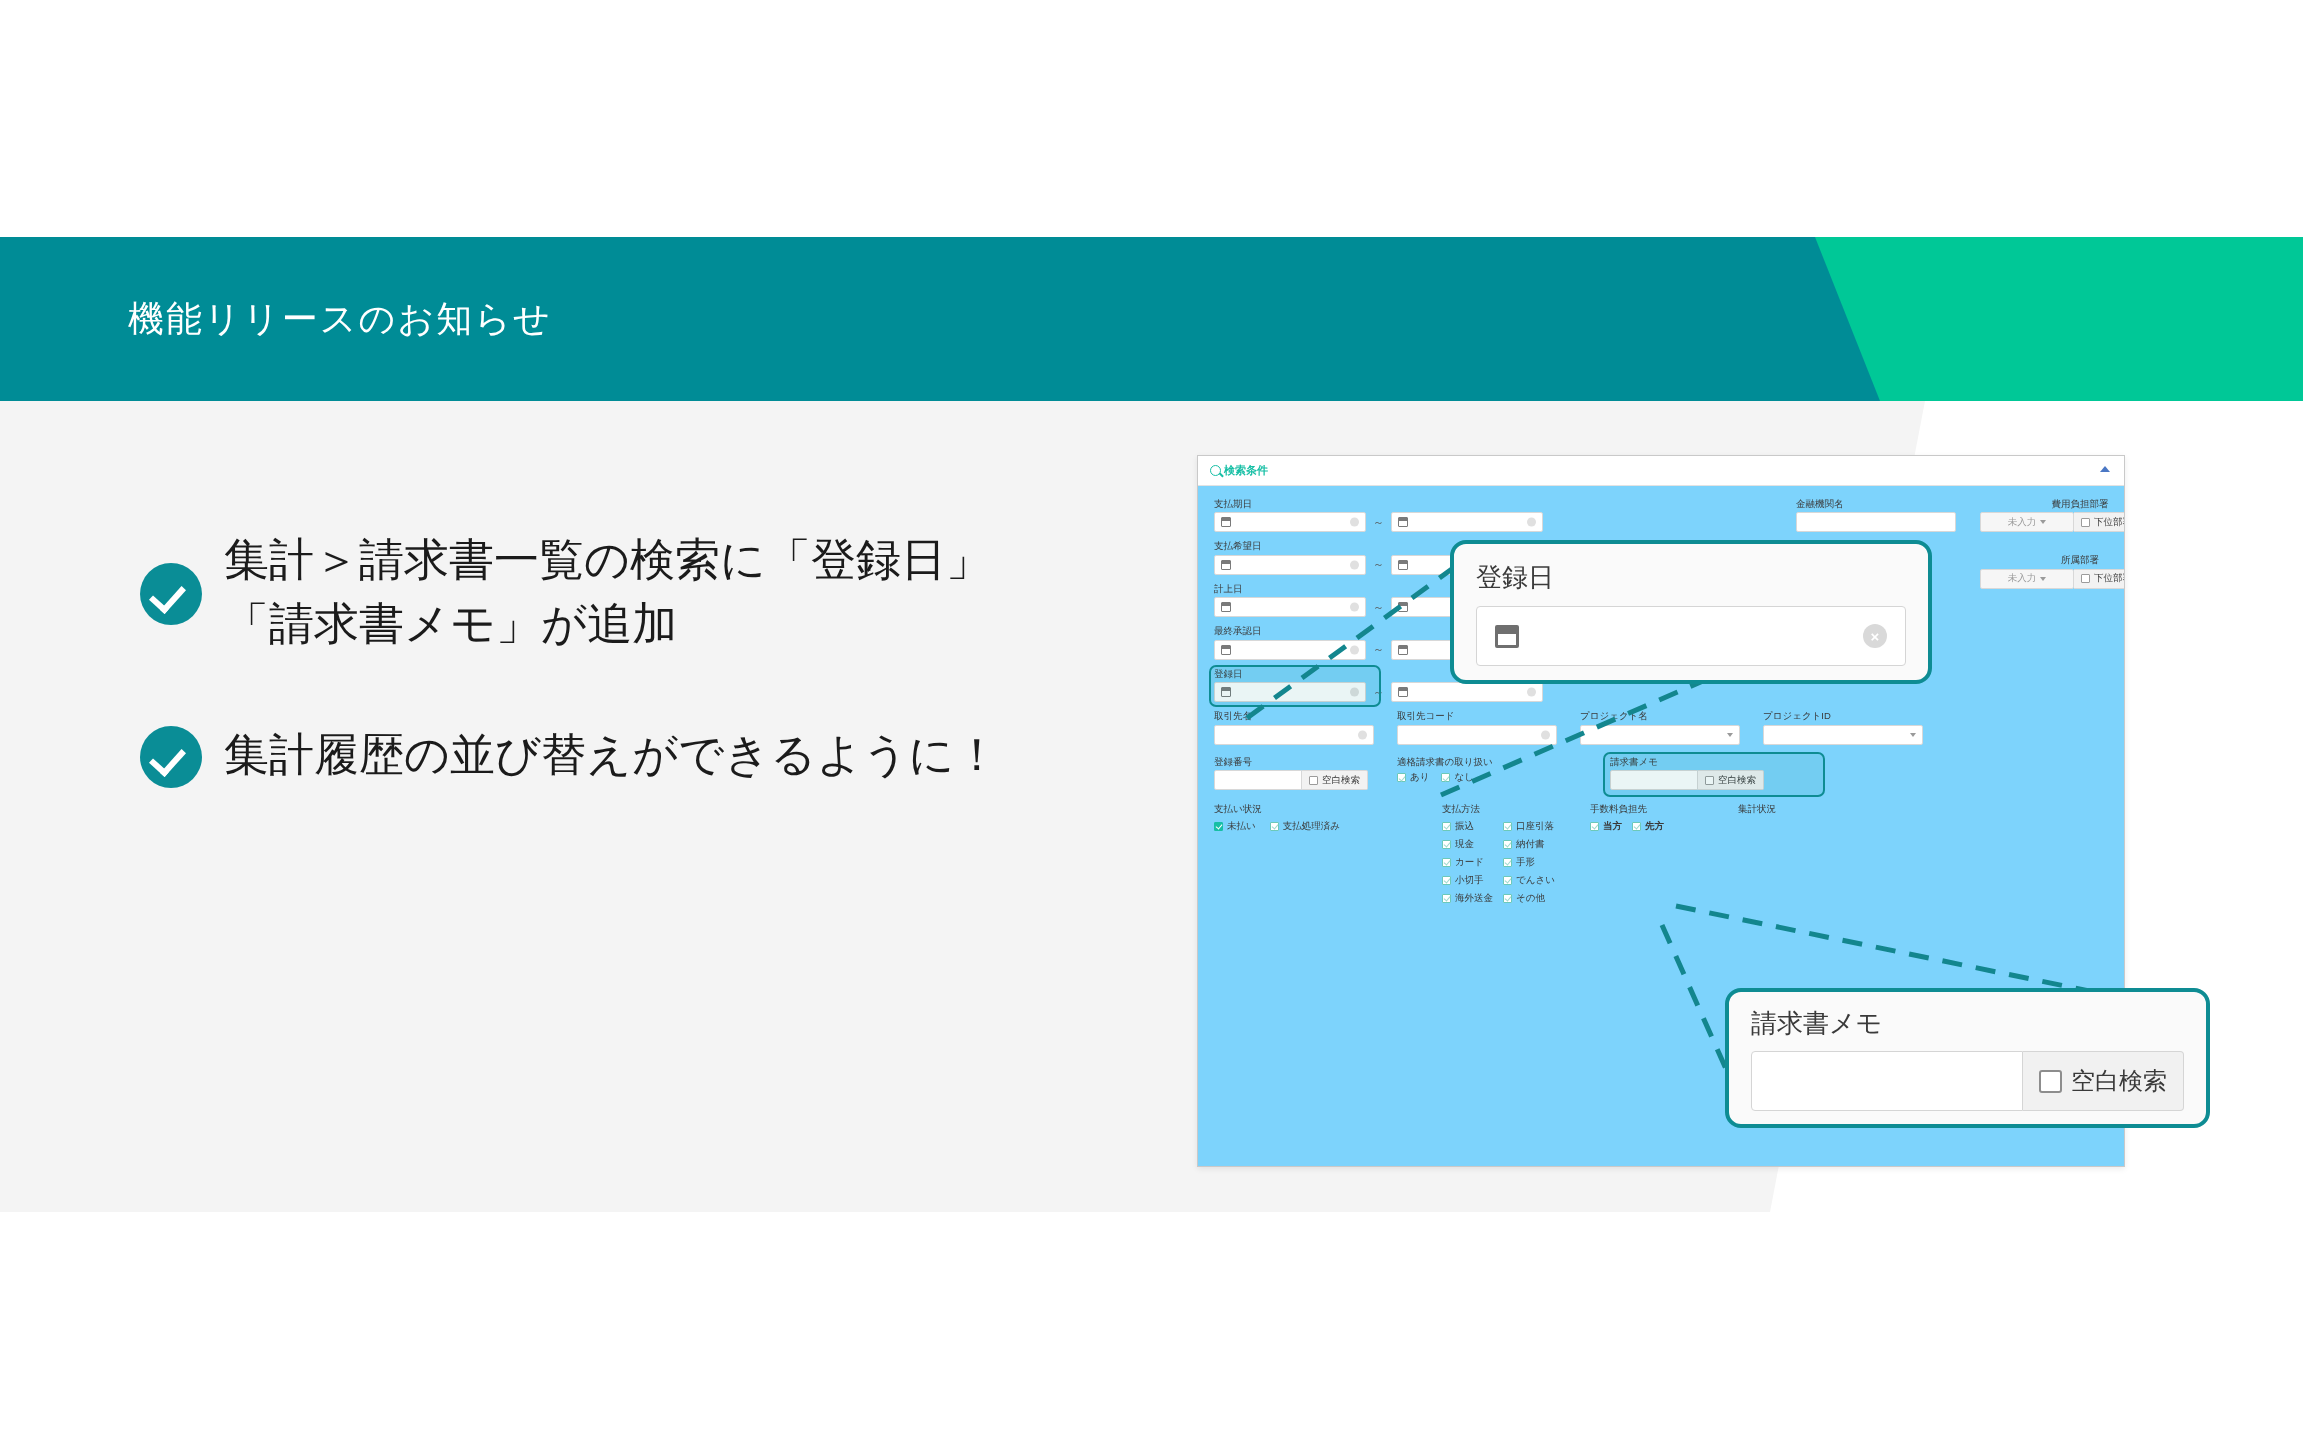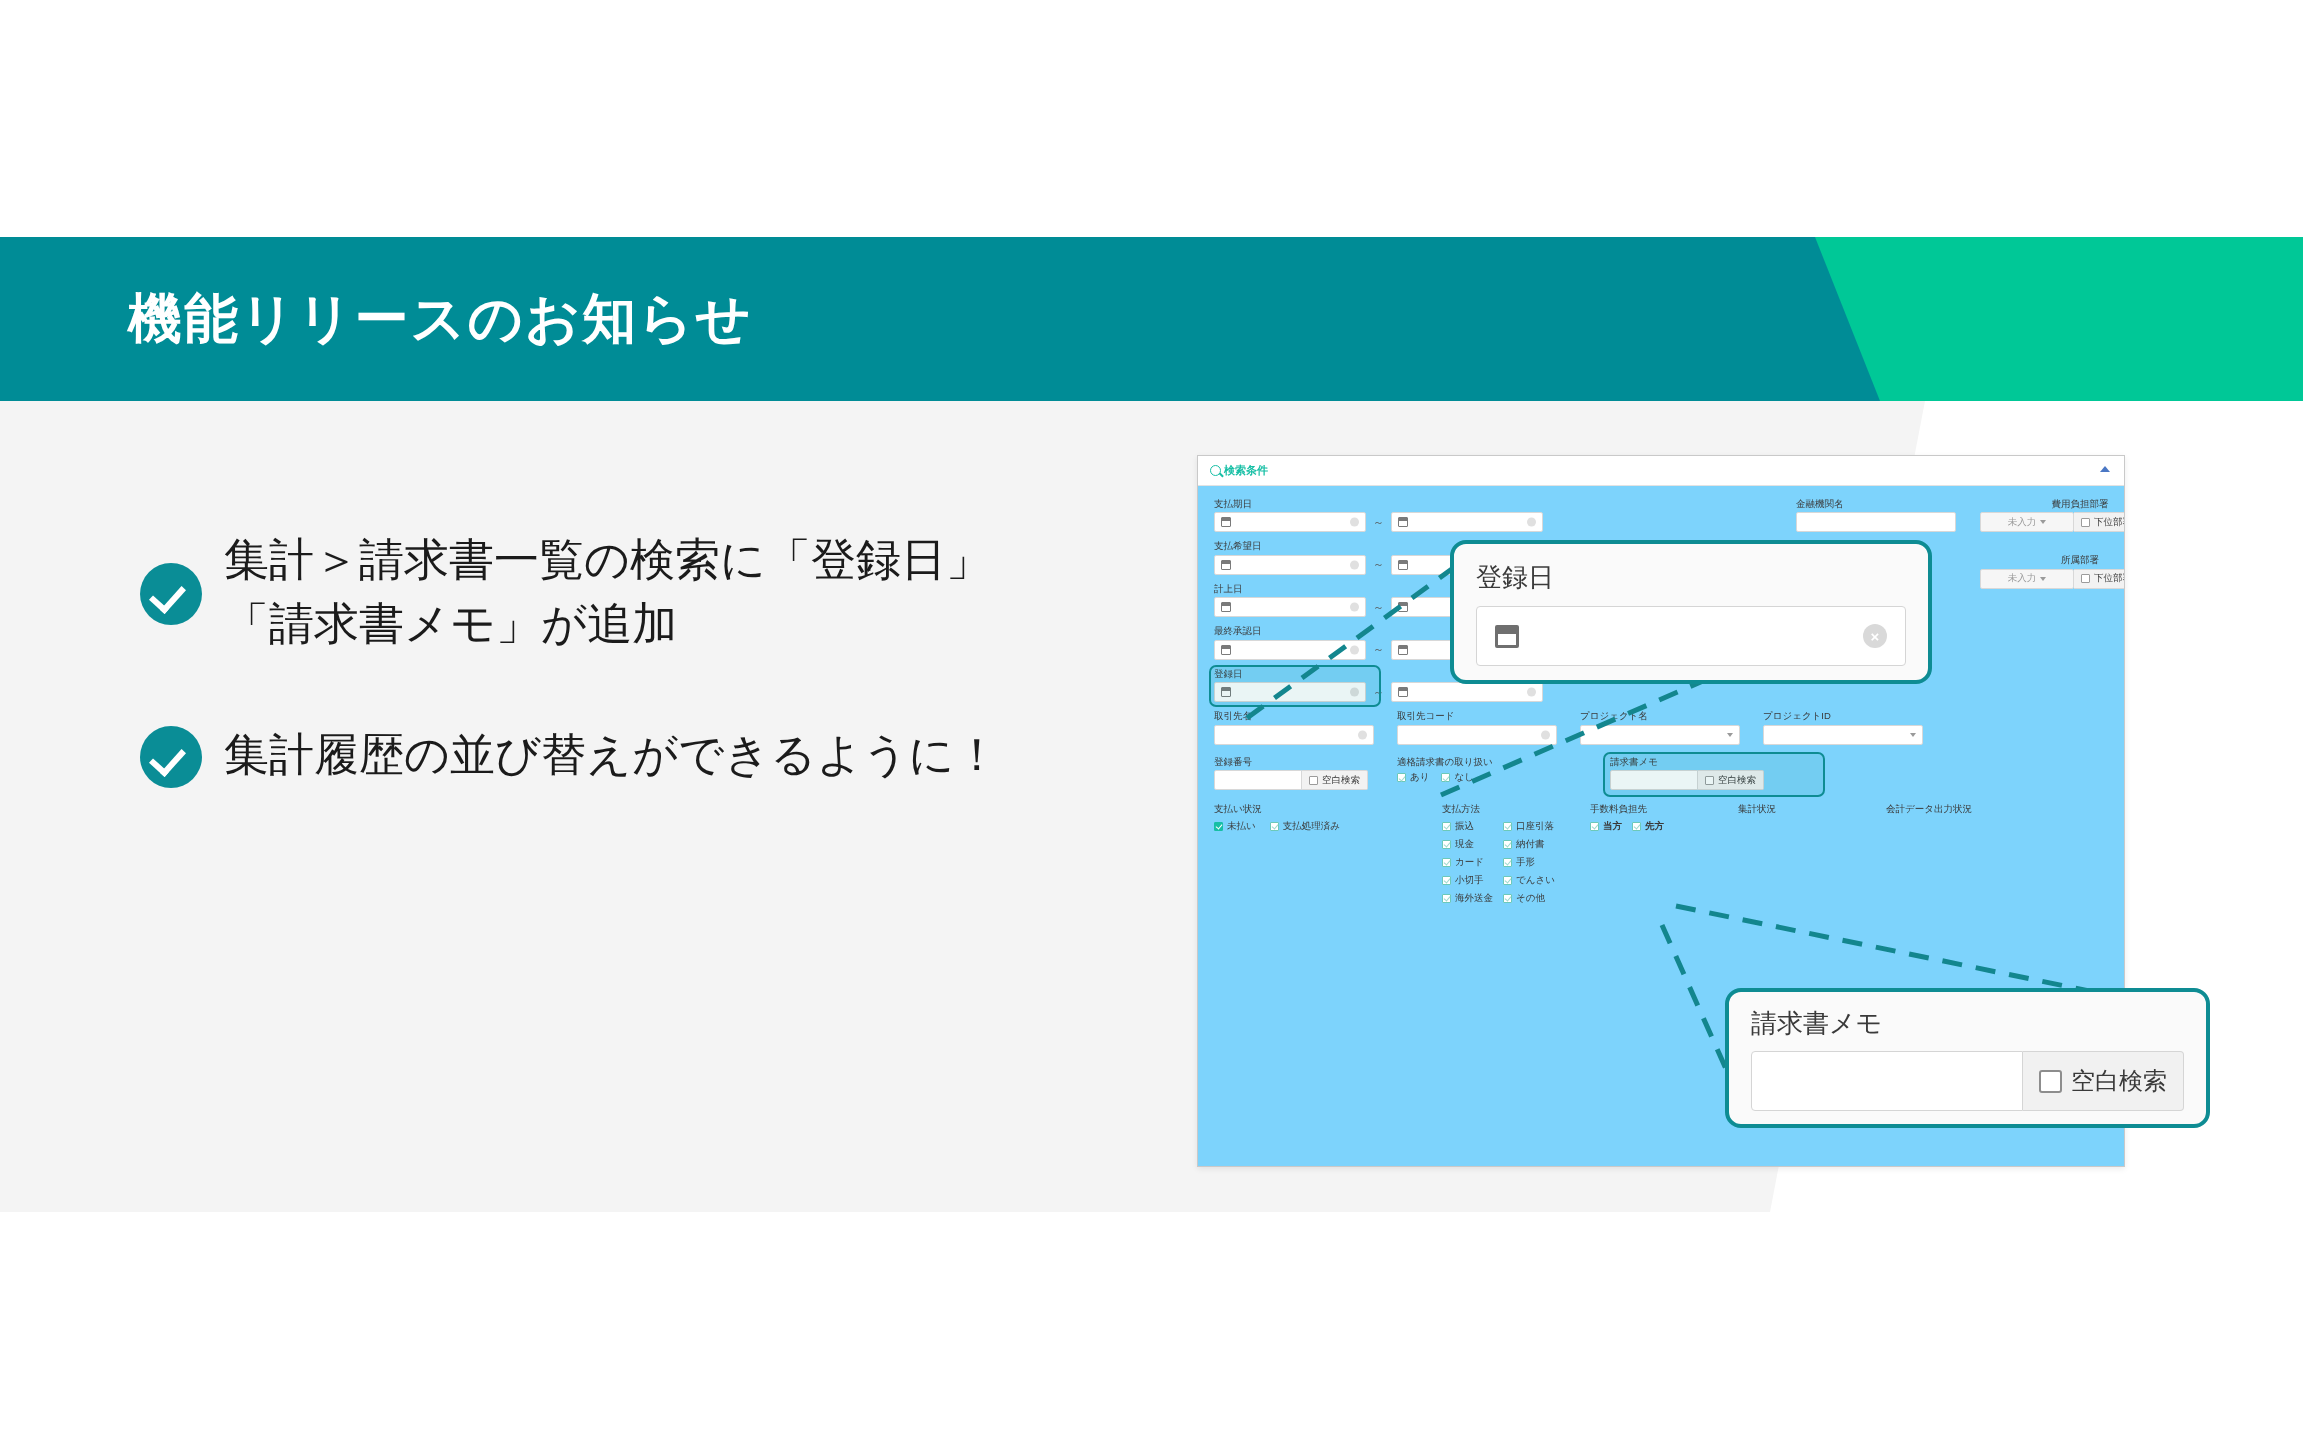--- a/index.html
+++ b/index.html
@@ -17,21 +17,21 @@
     position:absolute;left:0;top:237px;width:2303px;height:164px;
     background:#00C897;
   }
   .banner-teal{
     position:absolute;left:0;top:0;width:100%;height:100%;
     background:#008C96;
     clip-path:polygon(0 0, 1815px 0, 1880px 100%, 0 100%);
   }
   .banner-title{
     position:absolute;left:128px;top:50%;transform:translateY(-50%);
-    color:#ffffff;font-size:54px;font-weight:bold;letter-spacing:2px;
+    color:#ffffff;font-size:36px;font-weight:normal;letter-spacing:2px;
     white-space:nowrap;
   }
 
   
   .body-bg{
     position:absolute;left:0;top:401px;width:2303px;height:811px;
     background:#F4F4F4;
   }
   .body-wedge{
     position:absolute;left:0;top:401px;width:2303px;height:811px;
@@ -472,23 +472,20 @@
                 <span class="chk-teal"></span>
                 <span>先方</span>
               </span>
           </div>
         </div>
 
         <div class="gb" style="width:148px;">
           <div class="fld-label">集計状況</div>
         </div>
 
-        <div class="gb" style="width:160px;">
-          <div class="fld-label">会計データ出力状況</div>
-        </div>
       </div>
 
     </div>
   </div>
 
   <svg class="leader" width="2303" height="1440" style="left:0;top:0;">
     <line x1="1247" y1="718" x2="1460" y2="563" stroke="#13868E" stroke-width="5" stroke-dasharray="20,14"></line>
     <line x1="1453" y1="673" x2="1903" y2="589" stroke="#13868E" stroke-width="5" stroke-dasharray="20,14"></line>
     <line x1="1441" y1="795" x2="1905" y2="593" stroke="#13868E" stroke-width="5" stroke-dasharray="20,14"></line>
     <line x1="1676" y1="906" x2="2133" y2="1000" stroke="#13868E" stroke-width="5" stroke-dasharray="20,14"></line>

